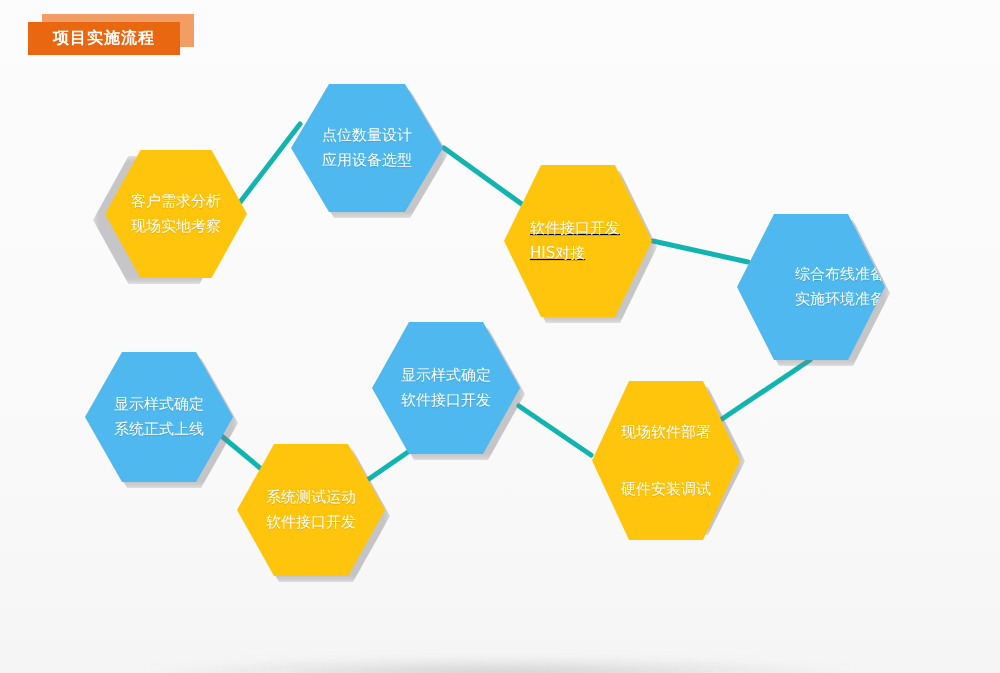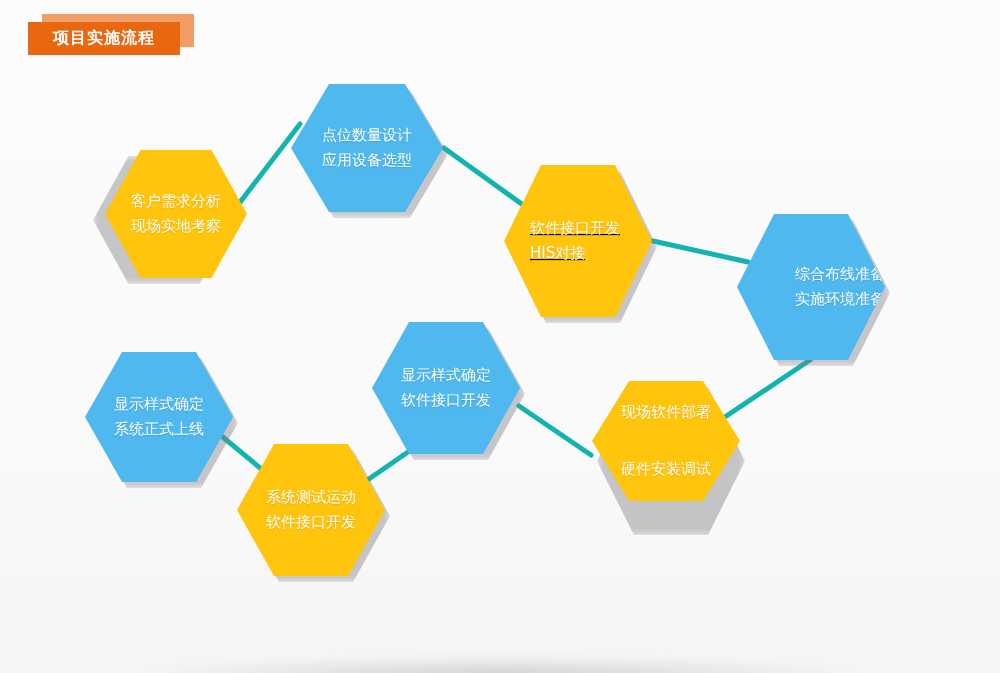--- a/index.html
+++ b/index.html
@@ -154,21 +154,21 @@
       <div class="hex-node align-left" style="left: 504px; top: 165px; width: 148px; height: 152px; background: rgb(255, 197, 13);">
         <span class="hex-line">软件接口开发</span>
         <span class="hex-line">HIS对接</span>
       </div>
       <div class="hex-shadow" style="left: 742px; top: 220px; width: 148px; height: 146px;"></div>
       <div class="hex-node" style="left: 737px; top: 214px; width: 148px; height: 146px; background: rgb(79, 184, 238); align-items: flex-end;">
         <span class="hex-line">综合布线准备</span>
         <span class="hex-line">实施环境准备</span>
       </div>
       <div class="hex-shadow" style="left: 597px; top: 387px; width: 148px; height: 148px;"></div>
-      <div class="hex-node" style="left: 592px; top: 381px; width: 148px; height: 120px; background: rgb(255, 197, 13); gap: 32px;">
+      <div class="hex-node" style="left: 592px; top: 381px; width: 148px; height: 159px; background: rgb(255, 197, 13); gap: 32px;">
         <span class="hex-line">现场软件部署</span>
         <span class="hex-line">硬件安装调试</span>
       </div>
       <div class="hex-shadow" style="left: 377px; top: 328px; width: 148px; height: 132px;"></div>
       <div class="hex-node" style="left: 372px; top: 322px; width: 148px; height: 132px; background: rgb(79, 184, 238);">
         <span class="hex-line">显示样式确定</span>
         <span class="hex-line">软件接口开发</span>
       </div>
       <div class="hex-shadow" style="left: 242px; top: 450px; width: 148px; height: 132px;"></div>
       <div class="hex-node" style="left: 237px; top: 444px; width: 148px; height: 132px; background: rgb(255, 197, 13);">

